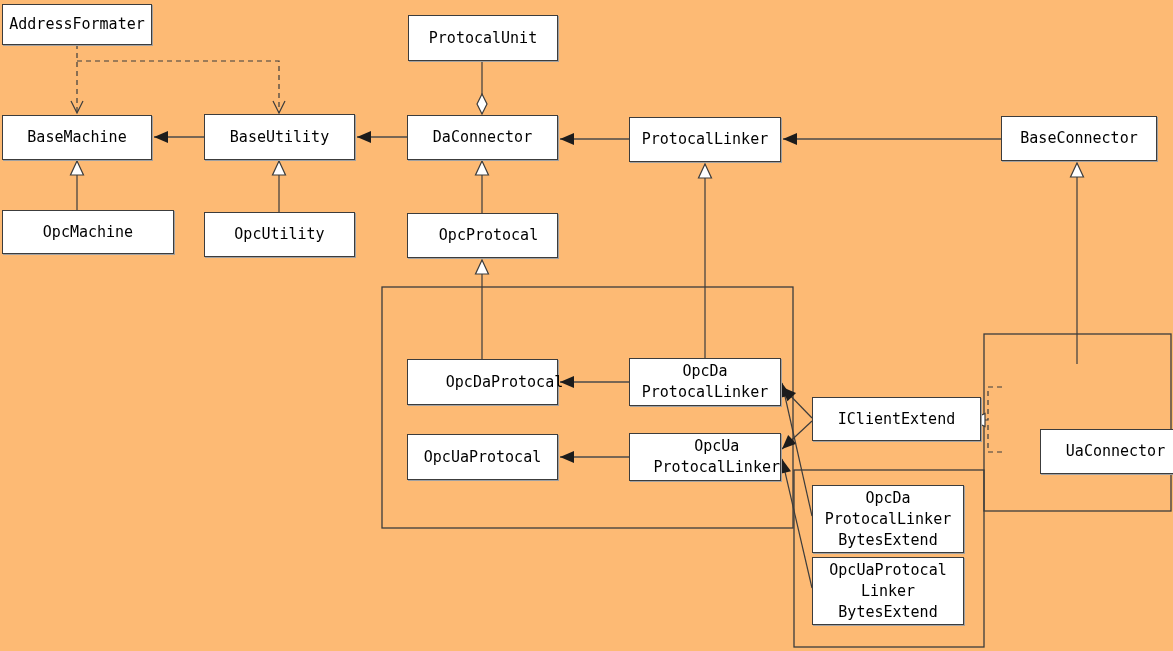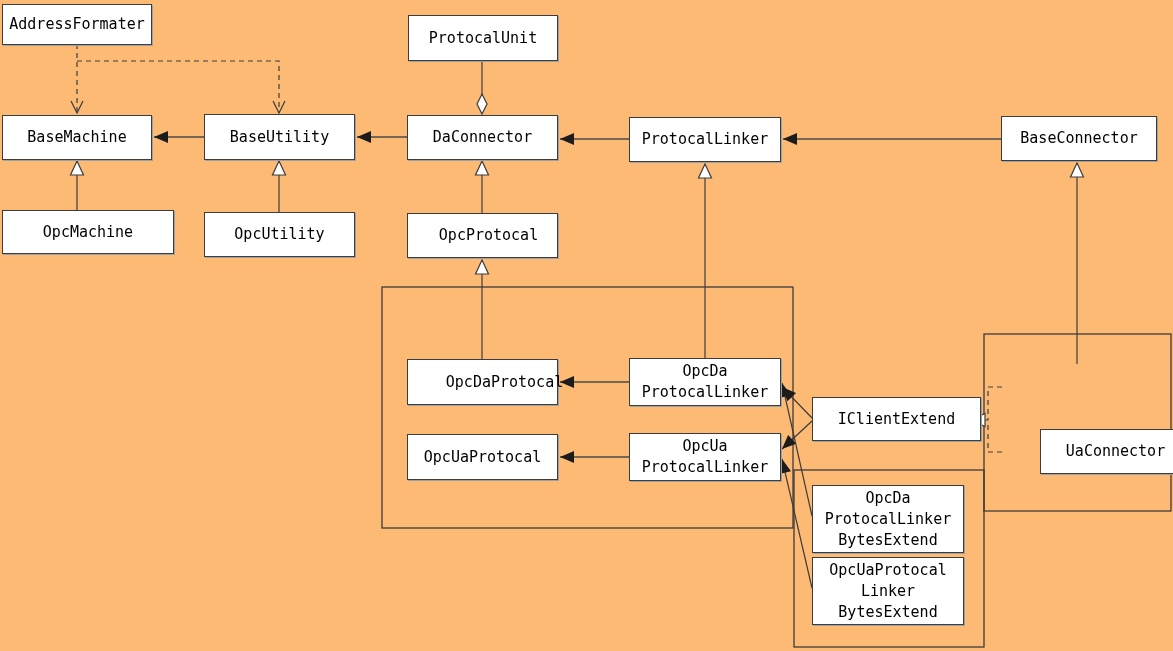--- a/index.html
+++ b/index.html
@@ -141,21 +141,21 @@
 
   <div class="node" style="left:629px; top:358px; width:152px; height:48px;">
     <span class="lbl">OpcDa
 ProtocalLinker</span>
   </div>
 
   <div class="node" style="left:407px; top:434px; width:151px; height:46px;">
     <span class="lbl">OpcUaProtocal</span>
   </div>
 
-  <div class="node" style="left:629px; top:433px; width:152px; height:48px;">
+  <div class="node" style="left:629px; top:433px; width:152px; height:48px;justify-content:flex-end;">
     <span class="lbl">OpcUa
 ProtocalLinker</span>
   </div>
 
   <div class="node" style="left:812px; top:397px; width:169px; height:44px;">
     <span class="lbl">IClientExtend</span>
   </div>
 
 
   <div class="node" style="left:1002px; top:429px; width:151px; height:45px;margin-left:38px;">

